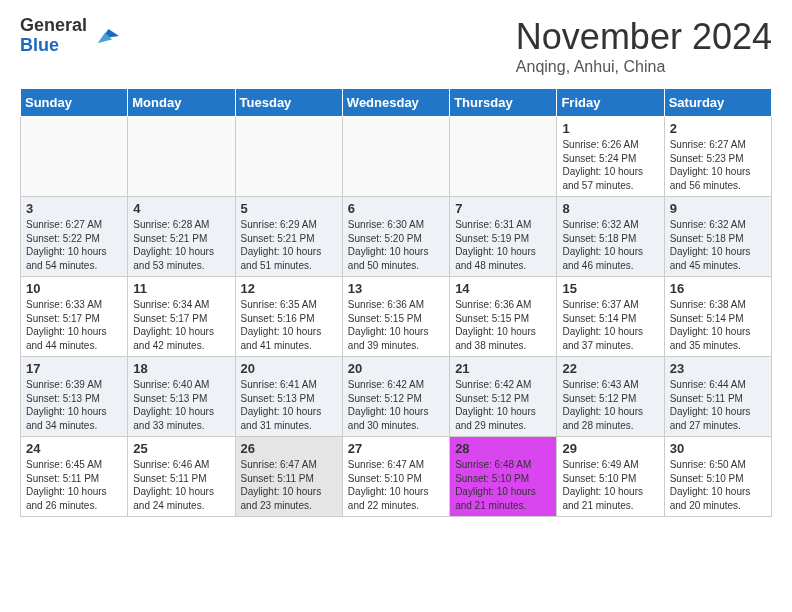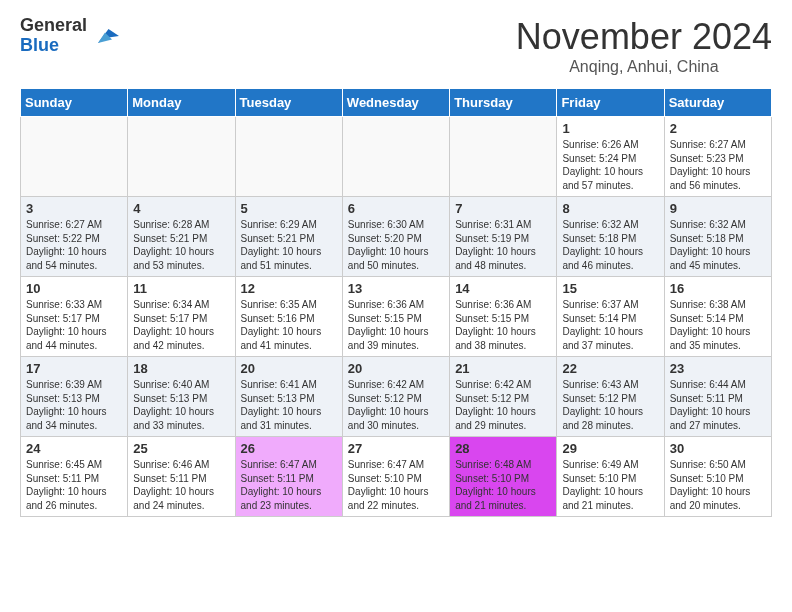--- a/index.html
+++ b/index.html
@@ -8,21 +8,21 @@
     .page { width: 792px; padding: 16px 20px 16px 20px; }
 
     .header { display: flex; justify-content: space-between; align-items: flex-start; margin-bottom: 12px; }
 
     .logo { display: flex; align-items: center; }
     .logo-text { display: flex; flex-direction: column; line-height: 1.1; }
     .logo-general { font-size: 18px; font-weight: bold; color: #333; }
     .logo-blue { font-size: 18px; font-weight: bold; color: #1a6bbf; }
     .logo-icon { width: 28px; height: 28px; margin-left: 4px; }
 
-    .title-block { text-align: center; }
+    .title-block { text-align: left; }
     .month-title { font-size: 36px; font-weight: normal; color: #333; }
     .location { font-size: 16px; color: #555; }
 
     .calendar { width: 100%; border-collapse: collapse; }
 
     .calendar th {
       background-color: #2176c7;
       color: #fff;
       font-size: 13px;
       font-weight: bold;
@@ -258,21 +258,21 @@
             <div class="day-info" style="white-space: pre-wrap;">Sunrise: 6:45 AM
 Sunset: 5:11 PM
 Daylight: 10 hours and 26 minutes.</div>
           </td>
           <td style="background: rgb(255, 255, 255);">
             <span class="day-num">25</span>
             <div class="day-info" style="white-space: pre-wrap;">Sunrise: 6:46 AM
 Sunset: 5:11 PM
 Daylight: 10 hours and 24 minutes.</div>
           </td>
-          <td style="background: #f0abfc; margin-top: 12px;">
+          <td style="background: #e5e5e5; margin-top: 12px;">
             <span class="day-num">26</span>
             <div class="day-info" style="white-space: pre-wrap;">Sunrise: 6:47 AM
 Sunset: 5:11 PM
 Daylight: 10 hours and 23 minutes.</div>
           </td>
           <td style="background: rgb(255, 255, 255);">
             <span class="day-num">27</span>
             <div class="day-info" style="white-space: pre-wrap;">Sunrise: 6:47 AM
 Sunset: 5:10 PM
 Daylight: 10 hours and 22 minutes.</div>

